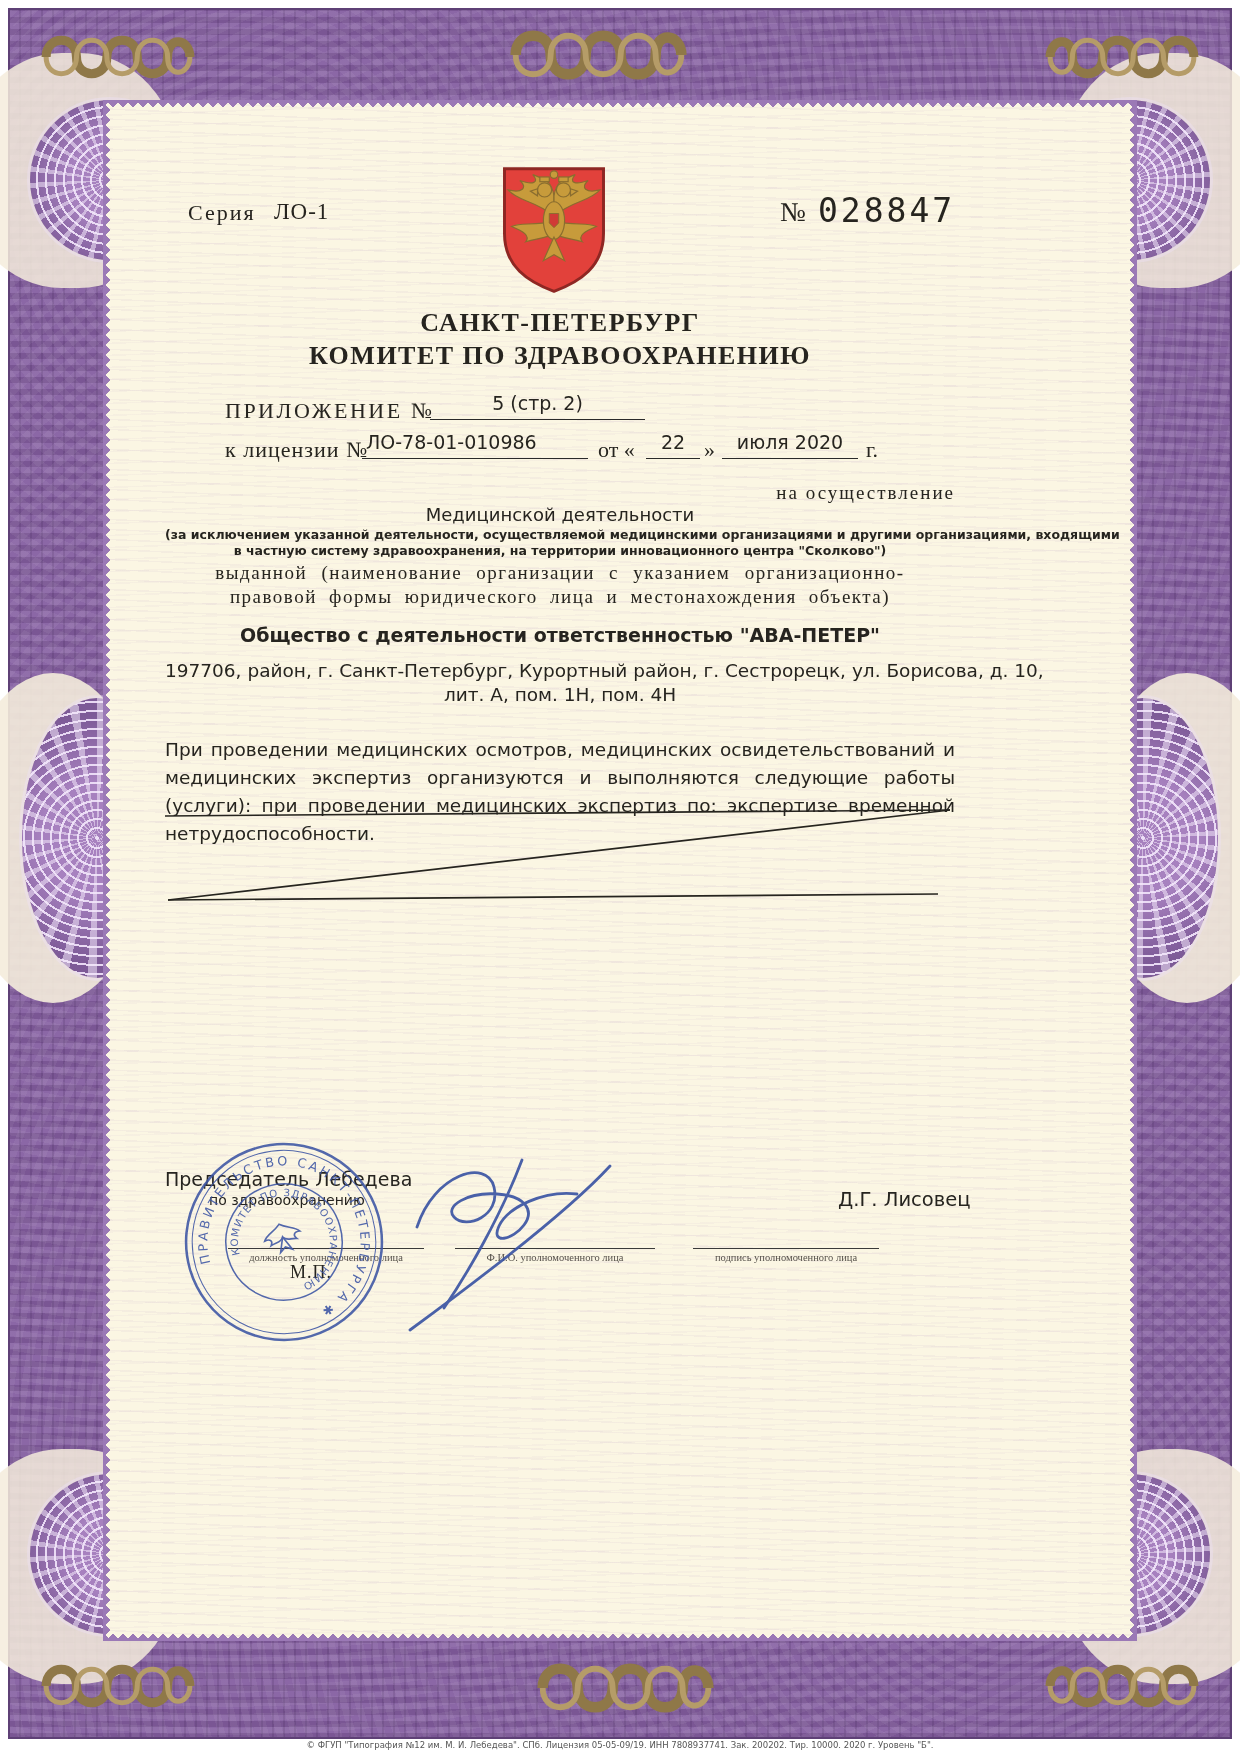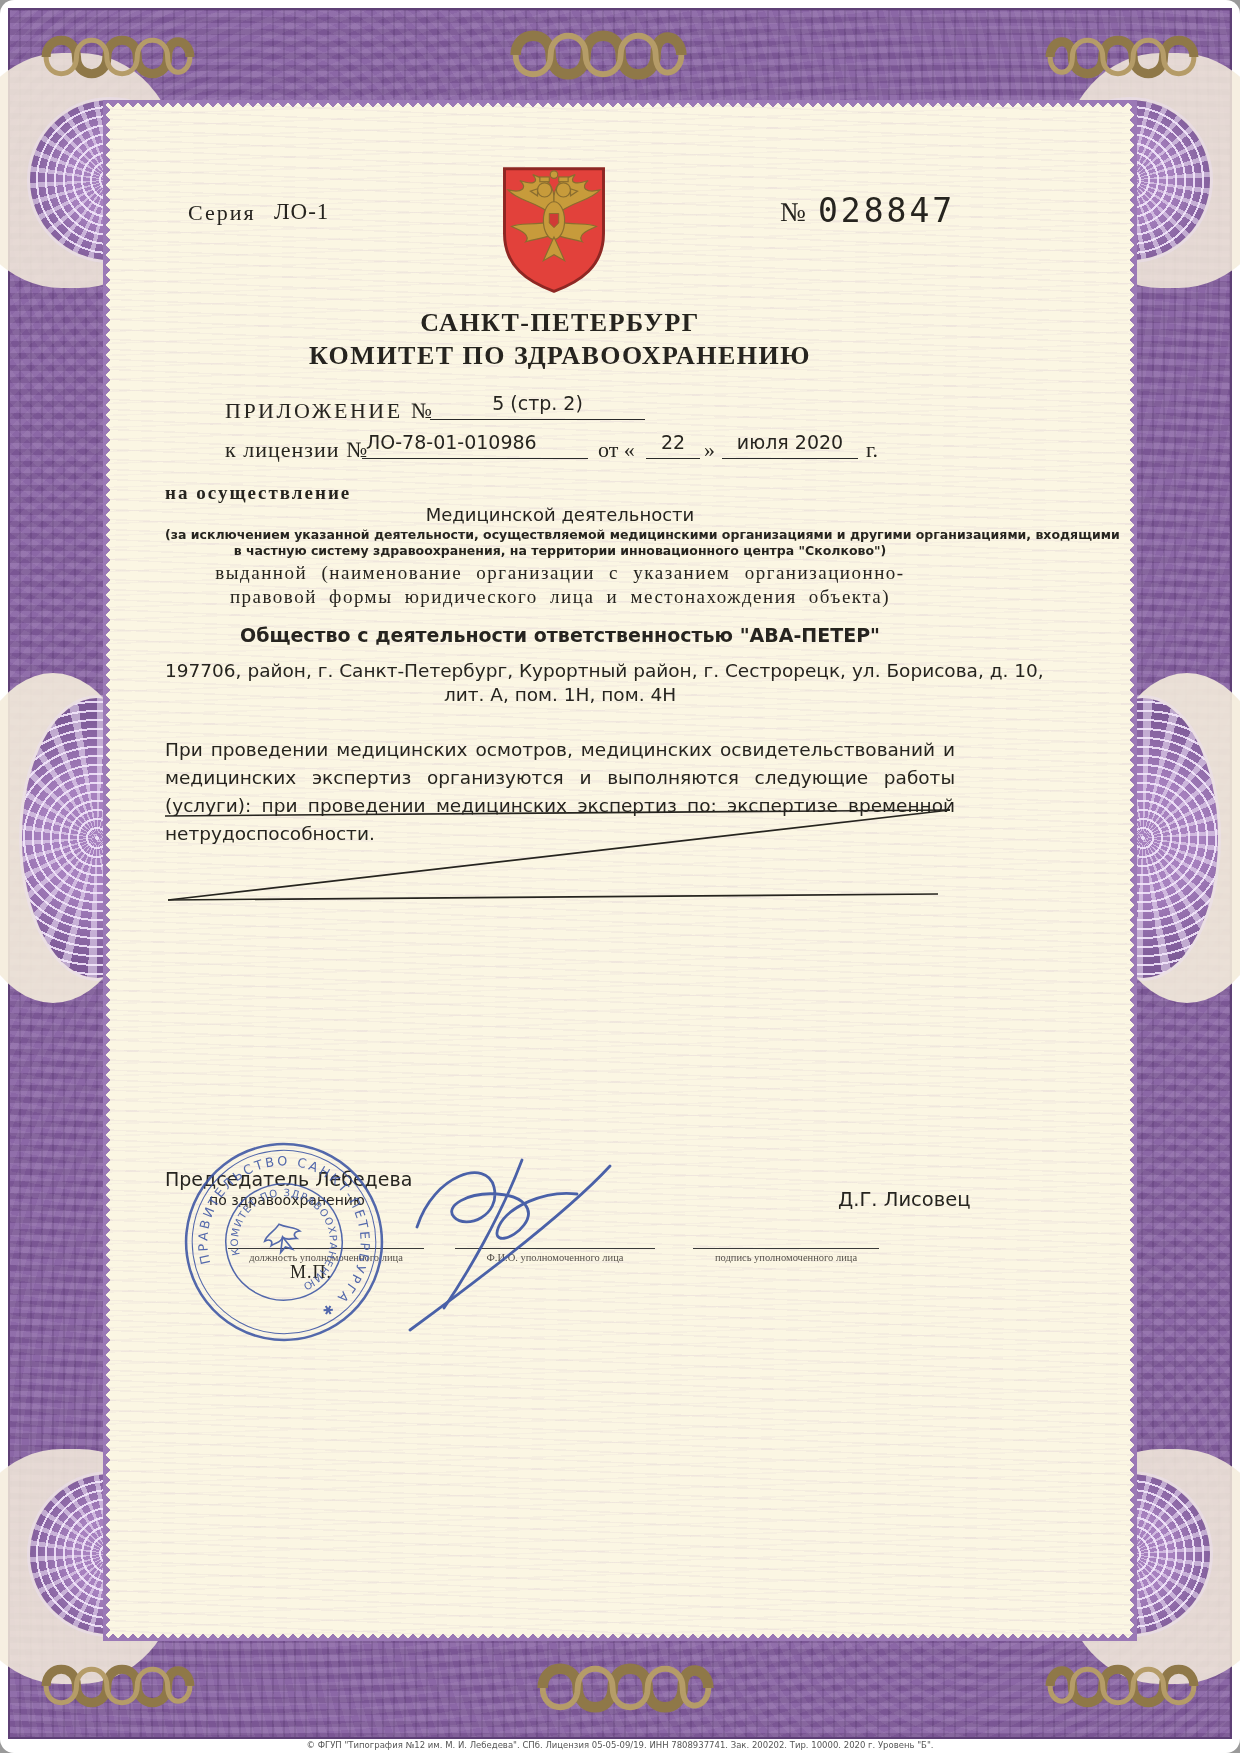--- a/index.html
+++ b/index.html
@@ -4,21 +4,21 @@
 <style>
   :root{
     --purple:#7d5a97; --purple-d:#67477f; --purple-l:#9b79b6; --lace:#9b79b6;
     --gold-d:#8f7848; --gold-l:#b59c68;
     --cream:#fbf6e3; --ink:#26241f; --blue:#3c55a4; --red:#e2413b;
   }
   *{margin:0;padding:0;box-sizing:border-box;}
   html,body{background:#9a9a9a;}
   .page{
     position:relative;width:1240px;height:1753px;margin:0 auto;background:#ffffff;
-    overflow:hidden;font-family:"Liberation Serif",serif;color:var(--ink);border-radius:14px;
+    overflow:hidden;font-family:"Liberation Serif",serif;color:var(--ink);
   }
   
   .frame{
     position:absolute;left:8px;top:8px;right:8px;bottom:14px;
     background:
       repeating-radial-gradient(circle at 18% 12%, rgba(255,255,255,.05) 0 7px, transparent 7px 14px),
       repeating-radial-gradient(circle at 82% 88%, rgba(255,255,255,.05) 0 7px, transparent 7px 14px),
       repeating-linear-gradient(90deg, rgba(50,25,70,.15) 0 2px, transparent 2px 11px),
       repeating-linear-gradient(0deg, #7a5694 0 6px, #8b67a6 6px 12px);
     box-shadow:inset 0 0 0 2px #5e4076;
@@ -86,21 +86,21 @@
   .title-block{left:165px;top:306px;width:790px;text-align:center;font-weight:bold;font-size:26px;letter-spacing:1.5px;line-height:33px;}
   .apx-label{left:225px;top:398px;font-size:22px;letter-spacing:2.5px;}
   .apx-value{left:430px;top:392px;width:215px;text-align:center;font-family:"DejaVu Sans",sans-serif;font-size:19px;border-bottom:1.5px solid #2a2a2a;padding-bottom:5px;}
   .lic-label{left:225px;top:437px;font-size:22px;letter-spacing:1px;}
   .lic-number{left:362px;top:431px;width:226px;font-family:"DejaVu Sans",sans-serif;font-size:19px;border-bottom:1.5px solid #2a2a2a;padding:0 2px 5px 4px;}
   .lic-from{left:598px;top:437px;font-size:22px;}
   .lic-day{left:646px;top:431px;width:54px;text-align:center;font-family:"DejaVu Sans",sans-serif;font-size:19px;border-bottom:1.5px solid #2a2a2a;padding-bottom:5px;}
   .lic-qc{left:704px;top:437px;font-size:22px;}
   .lic-my{left:722px;top:431px;width:136px;text-align:center;font-family:"DejaVu Sans",sans-serif;font-size:19px;border-bottom:1.5px solid #2a2a2a;padding-bottom:5px;}
   .lic-g{left:866px;top:437px;font-size:22px;}
-  .act-line1{left:165px;top:482px;width:790px;text-align:left;font-size:19px;font-weight:bold;letter-spacing:2px;}
+  .act-line1{left:165px;top:482px;width:790px;text-align:right;font-size:19px;font-weight:normal;letter-spacing:2px;}
   .act-line2{left:165px;top:504px;width:790px;text-align:center;font-family:"DejaVu Sans",sans-serif;font-size:18px;}
   .act-note1{left:165px;top:527px;width:790px;text-align:center;font-family:"DejaVu Sans",sans-serif;font-size:12.5px;font-weight:bold;white-space:nowrap;}
   .act-note2{left:165px;top:543px;width:790px;text-align:center;font-family:"DejaVu Sans",sans-serif;font-size:12.5px;font-weight:bold;}
   .iss-line1{left:165px;top:562px;width:790px;text-align:center;font-size:19px;letter-spacing:1.5px;word-spacing:8px;}
   .iss-line2{left:165px;top:586px;width:790px;text-align:center;font-size:19px;letter-spacing:1.5px;word-spacing:6px;}
   .org-name{left:165px;top:624px;width:790px;text-align:center;font-family:"DejaVu Sans",sans-serif;font-size:19px;font-weight:bold;}
   .addr1{left:165px;top:660px;width:790px;text-align:center;font-family:"DejaVu Sans",sans-serif;font-size:18.5px;white-space:nowrap;}
   .addr2{left:165px;top:684px;width:790px;text-align:center;font-family:"DejaVu Sans",sans-serif;font-size:18.5px;}
   .works{left:165px;top:736px;width:790px;text-align:justify;font-family:"DejaVu Sans",sans-serif;font-size:18.5px;line-height:28px;}
   .zlines{left:160px;top:806px;width:800px;height:100px;}

